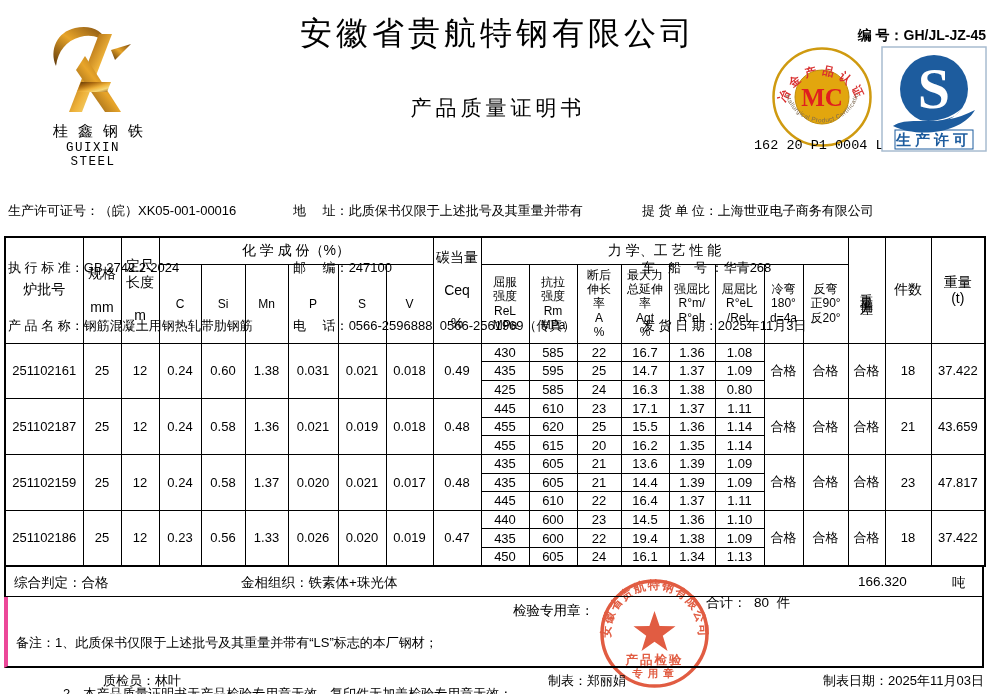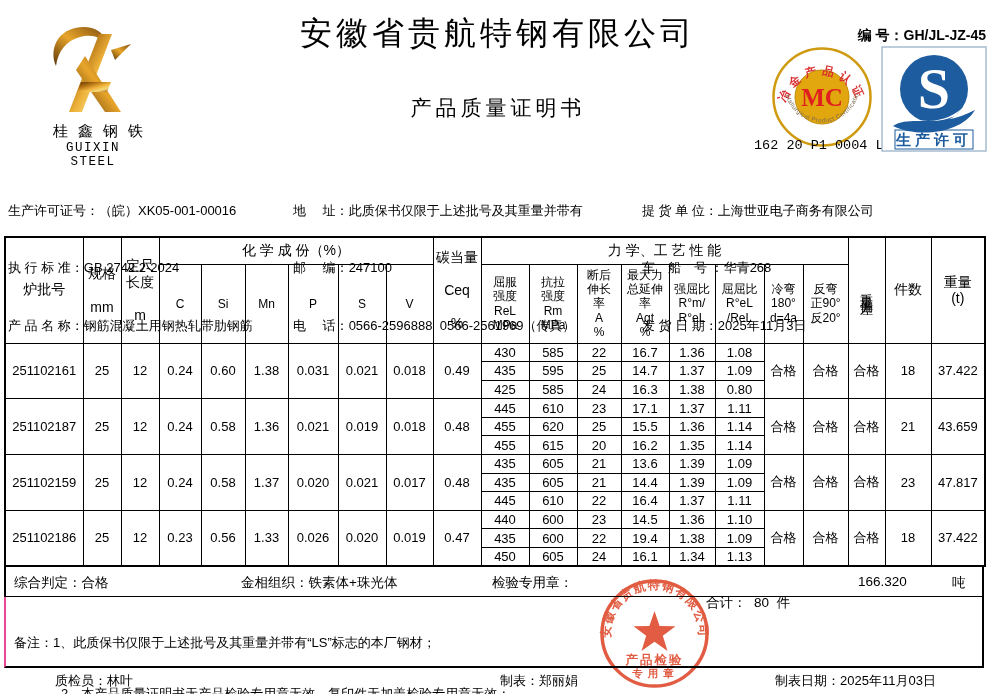--- a/index.html
+++ b/index.html
@@ -40,28 +40,28 @@
   table.qt th, table.qt td { border:1px solid #000; text-align:center; vertical-align:middle; padding:0; font-weight:normal; overflow:hidden; }
   tr.h1 th { height:27px; font-size:14px; }
   tr.h2 th { height:79px; font-size:12px; }
   .pre { white-space:pre-line; line-height:1.18; }
   tbody td { font-size:13px; }
   tbody tr { height:18.58px; }
   th.vert span { writing-mode:vertical-rl; text-orientation:upright; letter-spacing:3px; line-height:1; display:inline-block; font-size:13px; }
   
   .summary { position:relative; height:30px; border-left:2px solid #000; border-right:2px solid #000; border-bottom:1px solid #000; font-size:13.5px; }
   .summary span { position:absolute; top:7px; white-space:pre; }
-  .s-judge { left:8px; }  .s-metal { left:235px; } .s-seal { left:486px; }
+  .s-judge { left:8px; }  .s-metal { left:235px; } .s-seal { left:507px;margin-top:28px; }
   .s-total { left:700px;margin-top:20px; } .s-weight { left:852px; } .s-wunit { left:946px; }
-  .notes { position:relative; height:71px; border-left:2px solid #ec4899; border-right:2px solid #000; border-bottom:2px solid #000; font-size:13px; line-height:17px; padding-top:3px; white-space:pre; }
+  .notes { position:relative; height:71px; border-left:4px solid #ec4899; border-right:2px solid #000; border-bottom:2px solid #000; font-size:13px; line-height:17px; padding-top:3px; white-space:pre; }
   .notes .l1 { padding-left:8px; }
   .notes .ind1 { padding-left:55px; }
   
   .footer { position:absolute; left:0; top:672px; width:996px; font-size:13px; }
-  .footer span { position:absolute; white-space:pre; }
+  .footer span { position:absolute; white-space:pre;margin-left:48px; }
   .f-inspector { left:55px; } .f-tab { left:500px; } .f-date { left:775px; }
   
   .stamp { position:absolute; left:598px; top:577px; width:113px; height:113px; opacity:0.88; mix-blend-mode:multiply; pointer-events:none; }
 </style>
 </head>
 <body>
 
 <div class="page">
 
   <div class="logo-box">

